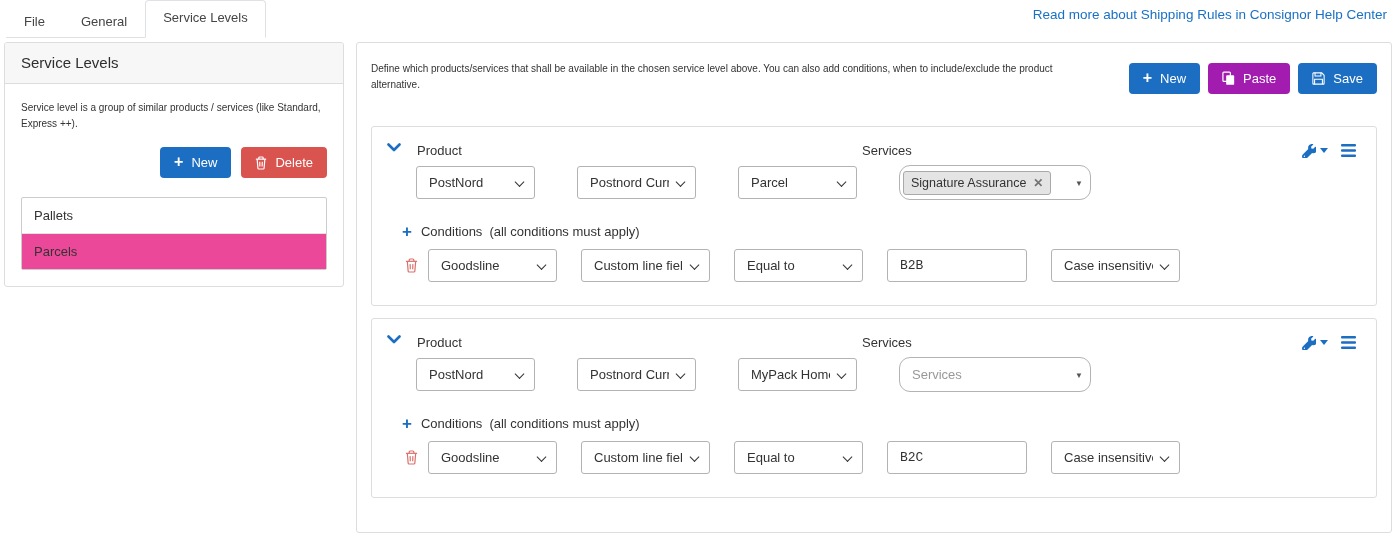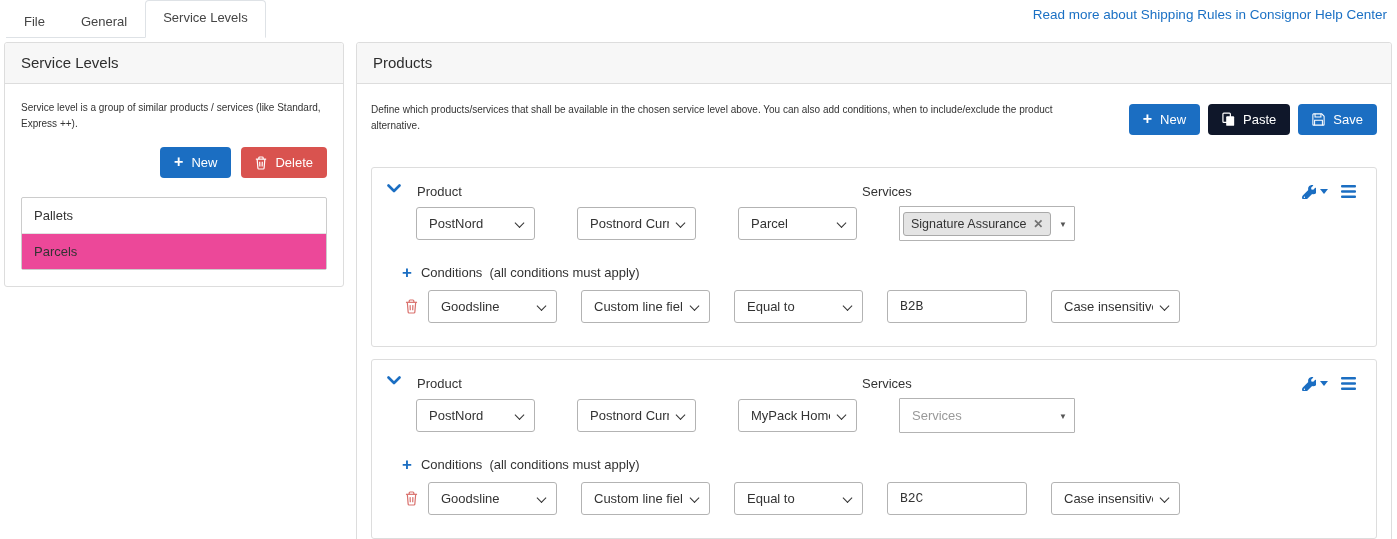--- a/index.html
+++ b/index.html
@@ -18,21 +18,21 @@
   .panel-head { background:#f7f7f7; border-bottom:1px solid #ddd; padding:11px 16px 12px; font-size:15px; color:#2e2e2e; border-radius:3px 3px 0 0; }
 
   
   .left-panel { width:340px; flex:0 0 340px; }
   .left-body { padding:16px; }
   .desc { font-size:10px; line-height:1.55; color:#333; }
   .sl-btn-row { display:flex; justify-content:flex-end; gap:10px; margin:16px 0 19px; }
   .btn { display:inline-flex; align-items:center; gap:8px; border:none; border-radius:4px; color:#fff; font-size:13px; padding:0 14px; height:31px; cursor:pointer; font-family:inherit; }
   .btn-primary { background:#1b6ec2; }
   .btn-danger  { background:#d9534f; }
-  .btn-paste   { background:#0f172a; }
+  .btn-paste   { background:#a21caf; }
   .btn .plus { font-size:16px; font-weight:700; line-height:1; margin-top:-2px; }
   .sl-list { border:1px solid #ccc; border-radius:2px; }
   .sl-item { padding:10px 12px; font-size:13px; color:#333; cursor:pointer; border-bottom:1px solid #e2e2e2; }
   .sl-item:last-child { border-bottom:none; }
   .sl-item.selected { background:#ec4899; border-bottom-color:#cbcbcb; }
 
   
   .right-panel { flex:1; min-height:491px; }
   .right-body { padding:18px 14px 26px; }
   .products-top { display:flex; justify-content:space-between; align-items:flex-start; }
@@ -49,21 +49,21 @@
   .head-icons { margin-left:auto; display:flex; align-items:center; gap:13px; }
   .wrench-wrap { display:flex; align-items:center; gap:4px; cursor:pointer; }
   .caret-down { width:0; height:0; border-left:4px solid transparent; border-right:4px solid transparent; border-top:5px solid #1b6ec2; }
 
   .selects-row { display:flex; gap:42px; padding:7px 0 0 44px; align-items:center; }
   .fselect { width:119px; height:33px; border:1px solid #b3b3b3; border-radius:3px; background:#fff; position:relative;
              display:flex; align-items:center; padding:0 26px 0 12px; font-size:13px; color:#333; cursor:pointer; }
   .fselect .txt { overflow:hidden; white-space:nowrap; }
   .fselect::after { content:""; position:absolute; right:11px; top:50%; width:6px; height:6px;
                     border-right:1.8px solid #333; border-bottom:1.8px solid #333; transform:translateY(-65%) rotate(45deg); }
-  .mselect { width:176px; height:35px; border:1px solid #b3b3b3; border-radius:1px; background:#fff; position:relative;
+  .mselect { width:192px; height:35px; border:1px solid #b3b3b3; border-radius:11px; background:#fff; position:relative;
              display:flex; align-items:center; padding:0 20px 0 3px; cursor:pointer; }
   .mselect::after { content:"▼"; position:absolute; right:7px; top:50%; transform:translateY(-50%); font-size:8px; color:#555; }
   .tag { display:inline-flex; align-items:center; gap:7px; background:#e4e4e4; border:1px solid #a9a9a9; border-radius:3px;
          padding:4px 7px; font-size:12.5px; color:#333; white-space:nowrap; }
   .tag-x { color:#737373; font-weight:700; font-size:12px; cursor:pointer; }
   .mselect .placeholder { font-size:13px; color:#999; padding-left:9px; }
 
   .cond-head { display:flex; align-items:center; padding:23px 0 9px 30px; font-size:13px; color:#333; }
   .cond-plus { color:#1b6ec2; font-weight:700; font-size:17px; line-height:1; margin-right:9px; cursor:pointer; }
   .cond-note { margin-left:7px; }
@@ -110,21 +110,20 @@
         </button>
       </div>
       <div class="sl-list">
         <div class="sl-item">Pallets</div>
         <div class="sl-item selected">Parcels</div>
       </div>
     </div>
   </div>
 
   <div class="panel right-panel">
-    <div class="panel-head">Products</div>
     <div class="right-body">
 
       <div class="products-top">
         <div class="desc">Define which products/services that shall be available in the chosen service level above. You can also add conditions, when to include/exclude the product alternative.</div>
         <div class="pr-btns">
           <button class="btn btn-primary">
             <span class="plus">+</span>
             <span>New</span>
           </button>
           <button class="btn btn-paste">

